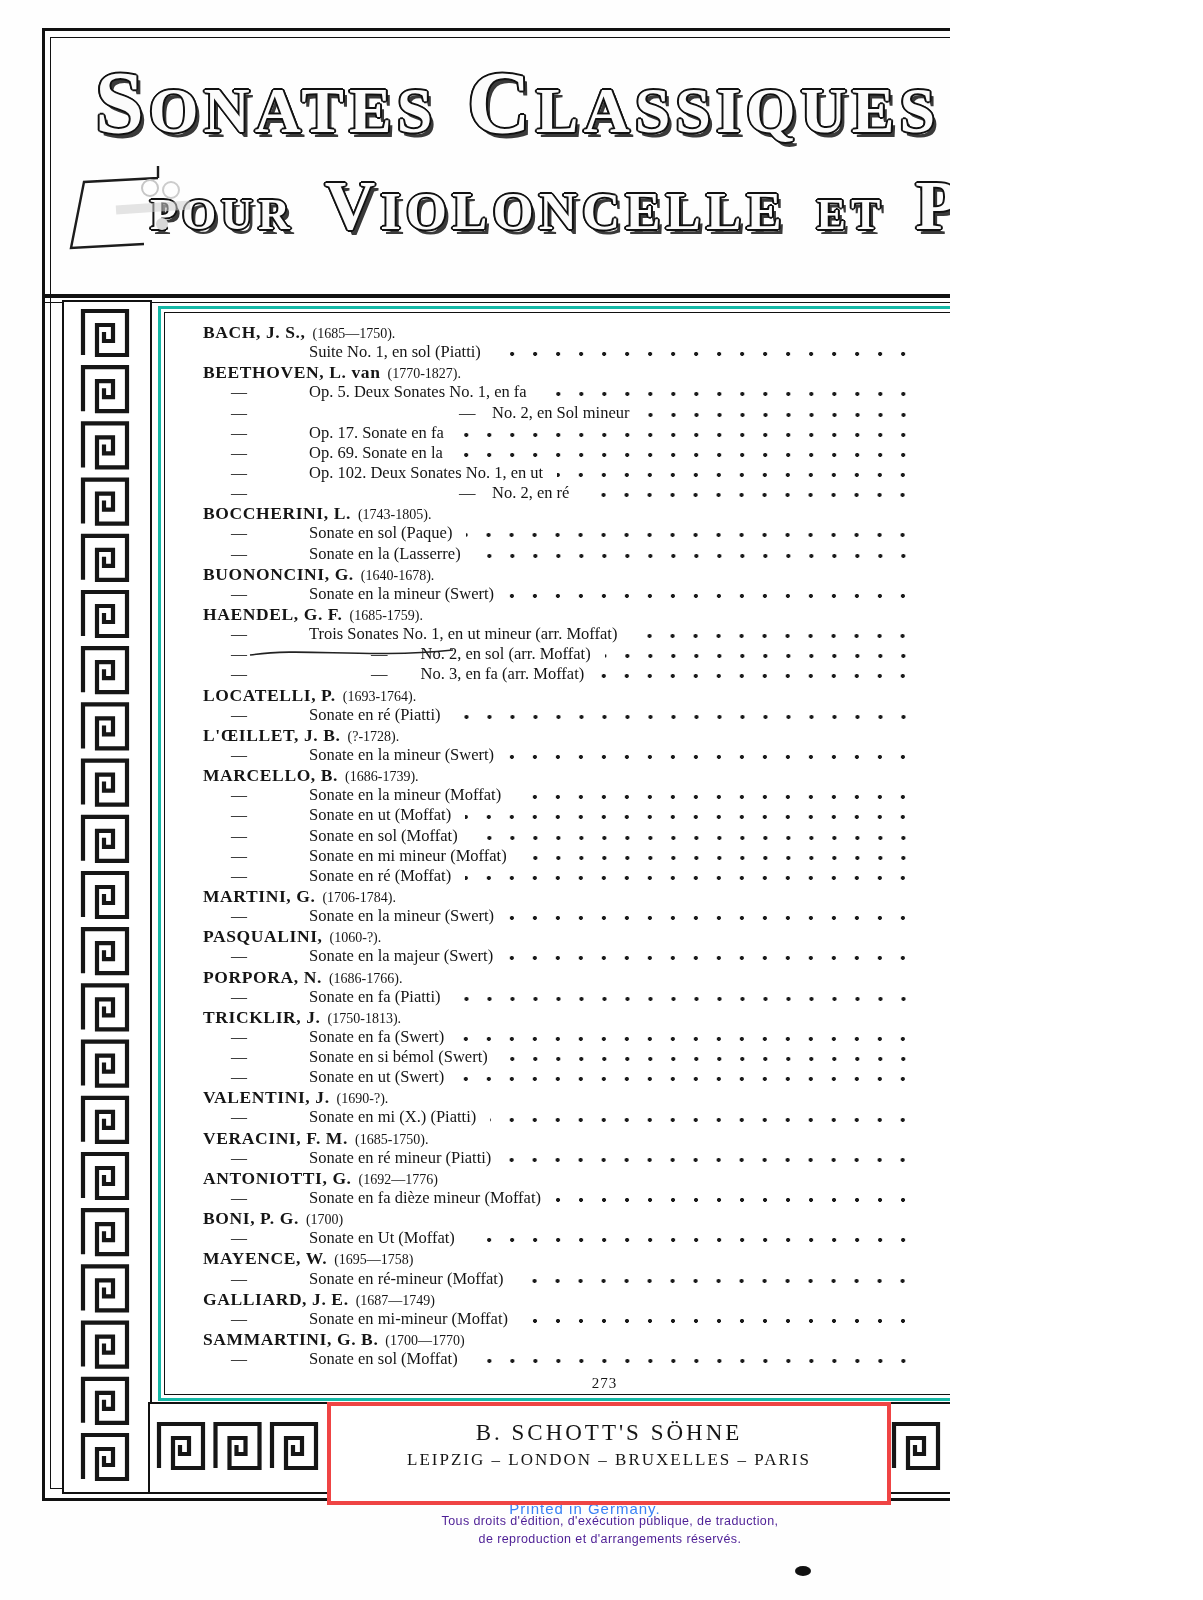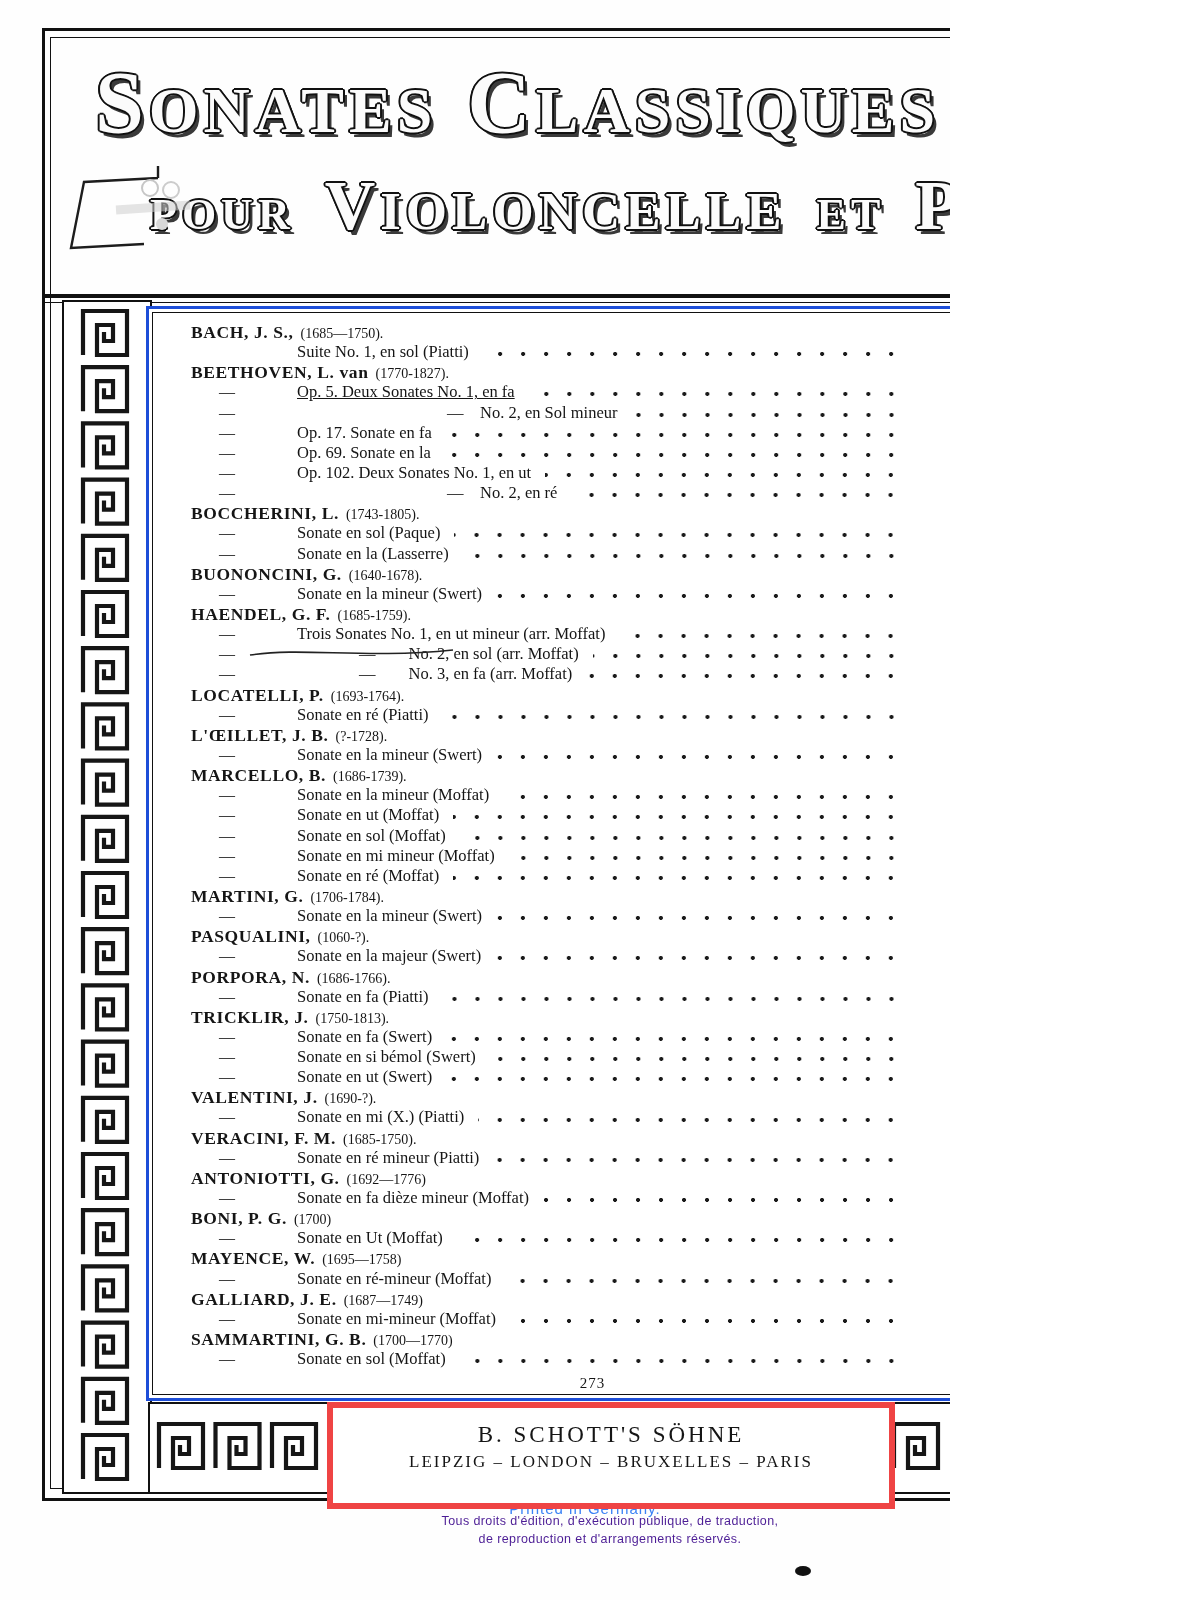--- a/index.html
+++ b/index.html
@@ -39,35 +39,35 @@
   .strip-left{left:62px;top:300px;width:86px;height:1190px;}
   .strip-right{left:1032px;top:300px;width:86px;height:1190px;}
   .strip-bl{left:148px;top:1402px;width:179px;height:88px;}
   .strip-br{left:883px;top:1402px;width:149px;height:88px;}
 
   
   .stamp{left:58px;top:158px;width:180px;height:120px;}
   .penmark{left:248px;top:644px;width:210px;height:18px;}
 
   
-  .list-frame{left:146px;top:306px;width:887px;height:1089px;border:3px solid #1d4ed8;background:#fff;}
+  .list-frame{left:158px;top:306px;width:887px;height:1089px;border:3px solid #14b8a6;background:#fff;}
   .list-inner{position:absolute;left:3px;top:3px;right:3px;bottom:3px;border:1px solid #111;}
   .list-content{position:absolute;left:0;top:0;right:0;bottom:0;padding:9px 122px 0 38px;}
   .c-row,.w-row{height:20.15px;display:flex;align-items:baseline;white-space:nowrap;}
   .c-name{font-weight:bold;font-size:17.5px;letter-spacing:0.6px;}
   .c-dates{font-size:14px;margin-left:7px;}
   .w-dash{display:inline-block;width:72px;text-align:center;font-size:16px;flex:none;}
   .w-text{font-size:16.5px;flex:none;}
   .leader{flex:1;height:1em;margin-left:14px;align-self:center;min-width:20px;
       background-image:radial-gradient(circle at 4px 62%, #1a1a1a 1.7px, rgba(0,0,0,0) 2.3px);
       background-size:23px 100%;background-repeat:repeat-x;background-position:right center;}
   .plate{position:absolute;left:0;right:0;bottom:2px;text-align:center;font-size:15px;letter-spacing:1px;}
 
   
-  .pub-box{left:327px;top:1402px;width:556px;height:95px;border:6px solid #ef4444;background:#fff;z-index:5;text-align:center;}
+  .pub-box{left:327px;top:1402px;width:556px;height:95px;border:4px solid #ef4444;background:#fff;z-index:5;text-align:center;}
   .pub-in{position:absolute;left:2px;top:2px;right:2px;bottom:2px;border:1px solid #fff;}
   .pub-name{margin-top:11px;font-size:23px;letter-spacing:3px;}
   .pub-city{margin-top:3px;font-size:15px;letter-spacing:4px;}
   .pub-branches{margin-top:4px;font-size:17px;letter-spacing:2px;}
 
   
   .rights{left:340px;top:1512px;width:540px;text-align:center;font-size:12.5px;line-height:18px;
           letter-spacing:0.4px;color:#4c1d95;font-family:"Liberation Sans","DejaVu Sans",sans-serif;}
   .printed{left:300px;top:1500px;width:570px;text-align:center;font-size:15px;letter-spacing:1px;color:#3b82f6;
            font-family:"Liberation Sans","DejaVu Sans",sans-serif;}
@@ -188,21 +188,21 @@
             <span class="w-dash"></span>
             <span class="w-text" style="padding-left: 34px;">Suite No. 1, en sol (Piatti)</span>
             <span class="leader"></span>
           </div>
           <div class="c-row">
             <span class="c-name">BEETHOVEN, L. van</span>
             <span class="c-dates">(1770-1827).</span>
           </div>
           <div class="w-row">
             <span class="w-dash">—</span>
-            <span class="w-text" style="padding-left: 34px; text-decoration: underline;">Op. 5. Deux Sonates No. 1, en fa</span>
+            <span class="w-text" style="padding-left: 34px;">Op. 5. Deux Sonates No. 1, en fa</span>
             <span class="leader"></span>
           </div>
           <div class="w-row">
             <span class="w-dash">—</span>
             <span class="w-text" style="padding-left: 184px;">— No. 2, en Sol mineur</span>
             <span class="leader"></span>
           </div>
           <div class="w-row">
             <span class="w-dash">—</span>
             <span class="w-text" style="padding-left: 34px;">Op. 17. Sonate en fa</span>

